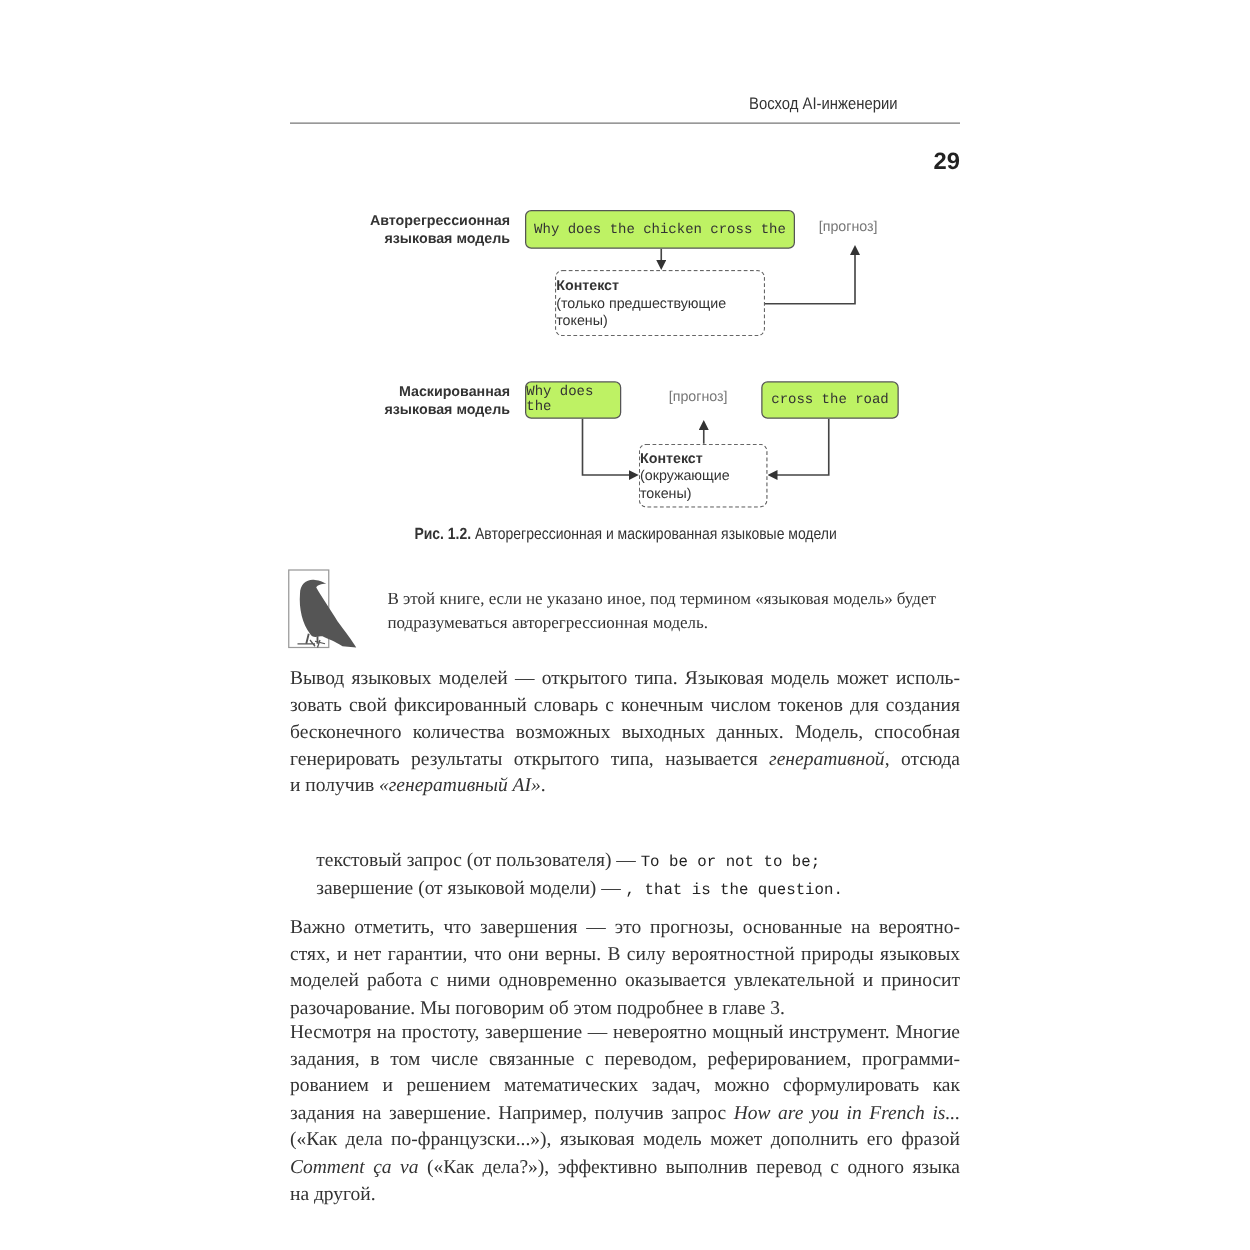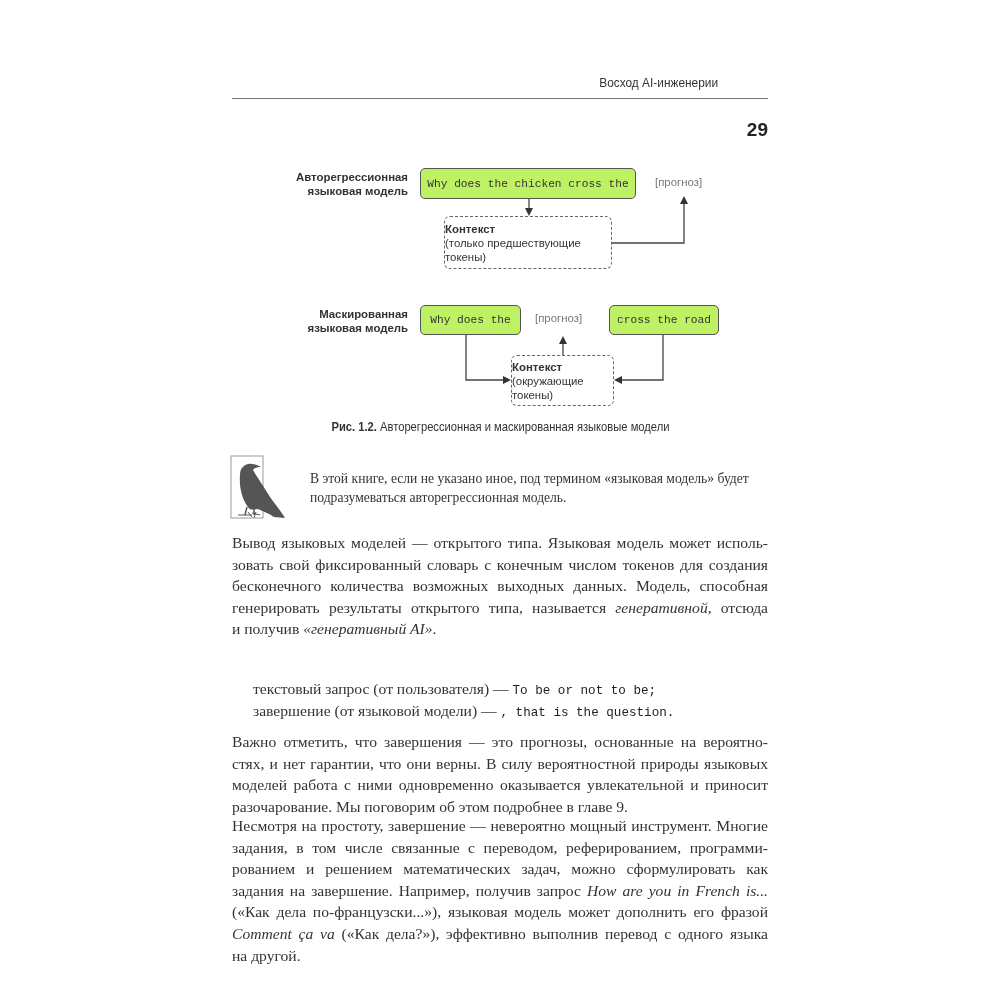--- a/index.html
+++ b/index.html
@@ -67,21 +67,21 @@
   <div class="ctx" style="left:444px; top:198px; width:168px; height:53px;">
     <b>Контекст</b>
     <span>(только предшествующие</span>
     <span>токены)</span>
   </div>
 
   <div class="diag-label" style="left:270px; top:289px; width:138px;">
     <span>Маскированная</span><br>
     <span>языковая модель</span>
   </div>
-  <div class="box" style="left:420px; top:287px; width:101px; height:30px;">Why does the</div>
+  <div class="box" style="left:420px; top:287px; width:77px; height:30px;">Why does the</div>
   <div class="pred" style="left:535px; top:294px;">[прогноз]</div>
   <div class="box" style="left:609px; top:287px; width:110px; height:30px;">cross the road</div>
   <div class="ctx" style="left:511px; top:337px; width:103px; height:51px;">
     <b>Контекст</b>
     <span>(окружающие</span>
     <span>токены)</span>
   </div>
 
   <div class="caption">
     <span class="cap-inner"><b>Рис. 1.2.</b><span> Авторегрессионная и маскированная языковые модели</span></span>
@@ -111,21 +111,21 @@
     <span>текстовый запрос (от пользователя) — </span><span class="mono">To be or not to be;</span>
   </div>
   <div class="ex-line" style="top:684px;">
     <span>завершение (от языковой модели) — </span><span class="mono">, that is the question.</span>
   </div>
 
   <div class="p" style="top:713px;">
     <span class="line">Важно отметить, что завершения — это прогнозы, основанные на вероятно-</span>
     <span class="line">стях, и нет гарантии, что они верны. В силу вероятностной природы языковых</span>
     <span class="line">моделей работа с ними одновременно оказывается увлекательной и приносит</span>
-    <span class="line last">разочарование. Мы поговорим об этом подробнее в главе 9.</span>
+    <span class="line last">разочарование. Мы поговорим об этом подробнее в главе 3.</span>
   </div>
 
   <div class="p" style="top:797px;">
     <span class="line">Несмотря на простоту, завершение — невероятно мощный инструмент. Многие</span>
     <span class="line">задания, в том числе связанные с переводом, реферированием, программи-</span>
     <span class="line">рованием и решением математических задач, можно сформулировать как</span>
     <span class="line"><span>задания на завершение. Например, получив запрос </span><i>How are you in French is...</i></span>
     <span class="line">(«Как дела по-французски...»), языковая модель может дополнить его фразой</span>
     <span class="line"><i>Comment ça va</i><span> («Как дела?»), эффективно выполнив перевод с одного языка</span></span>
     <span class="line last">на другой.</span>

